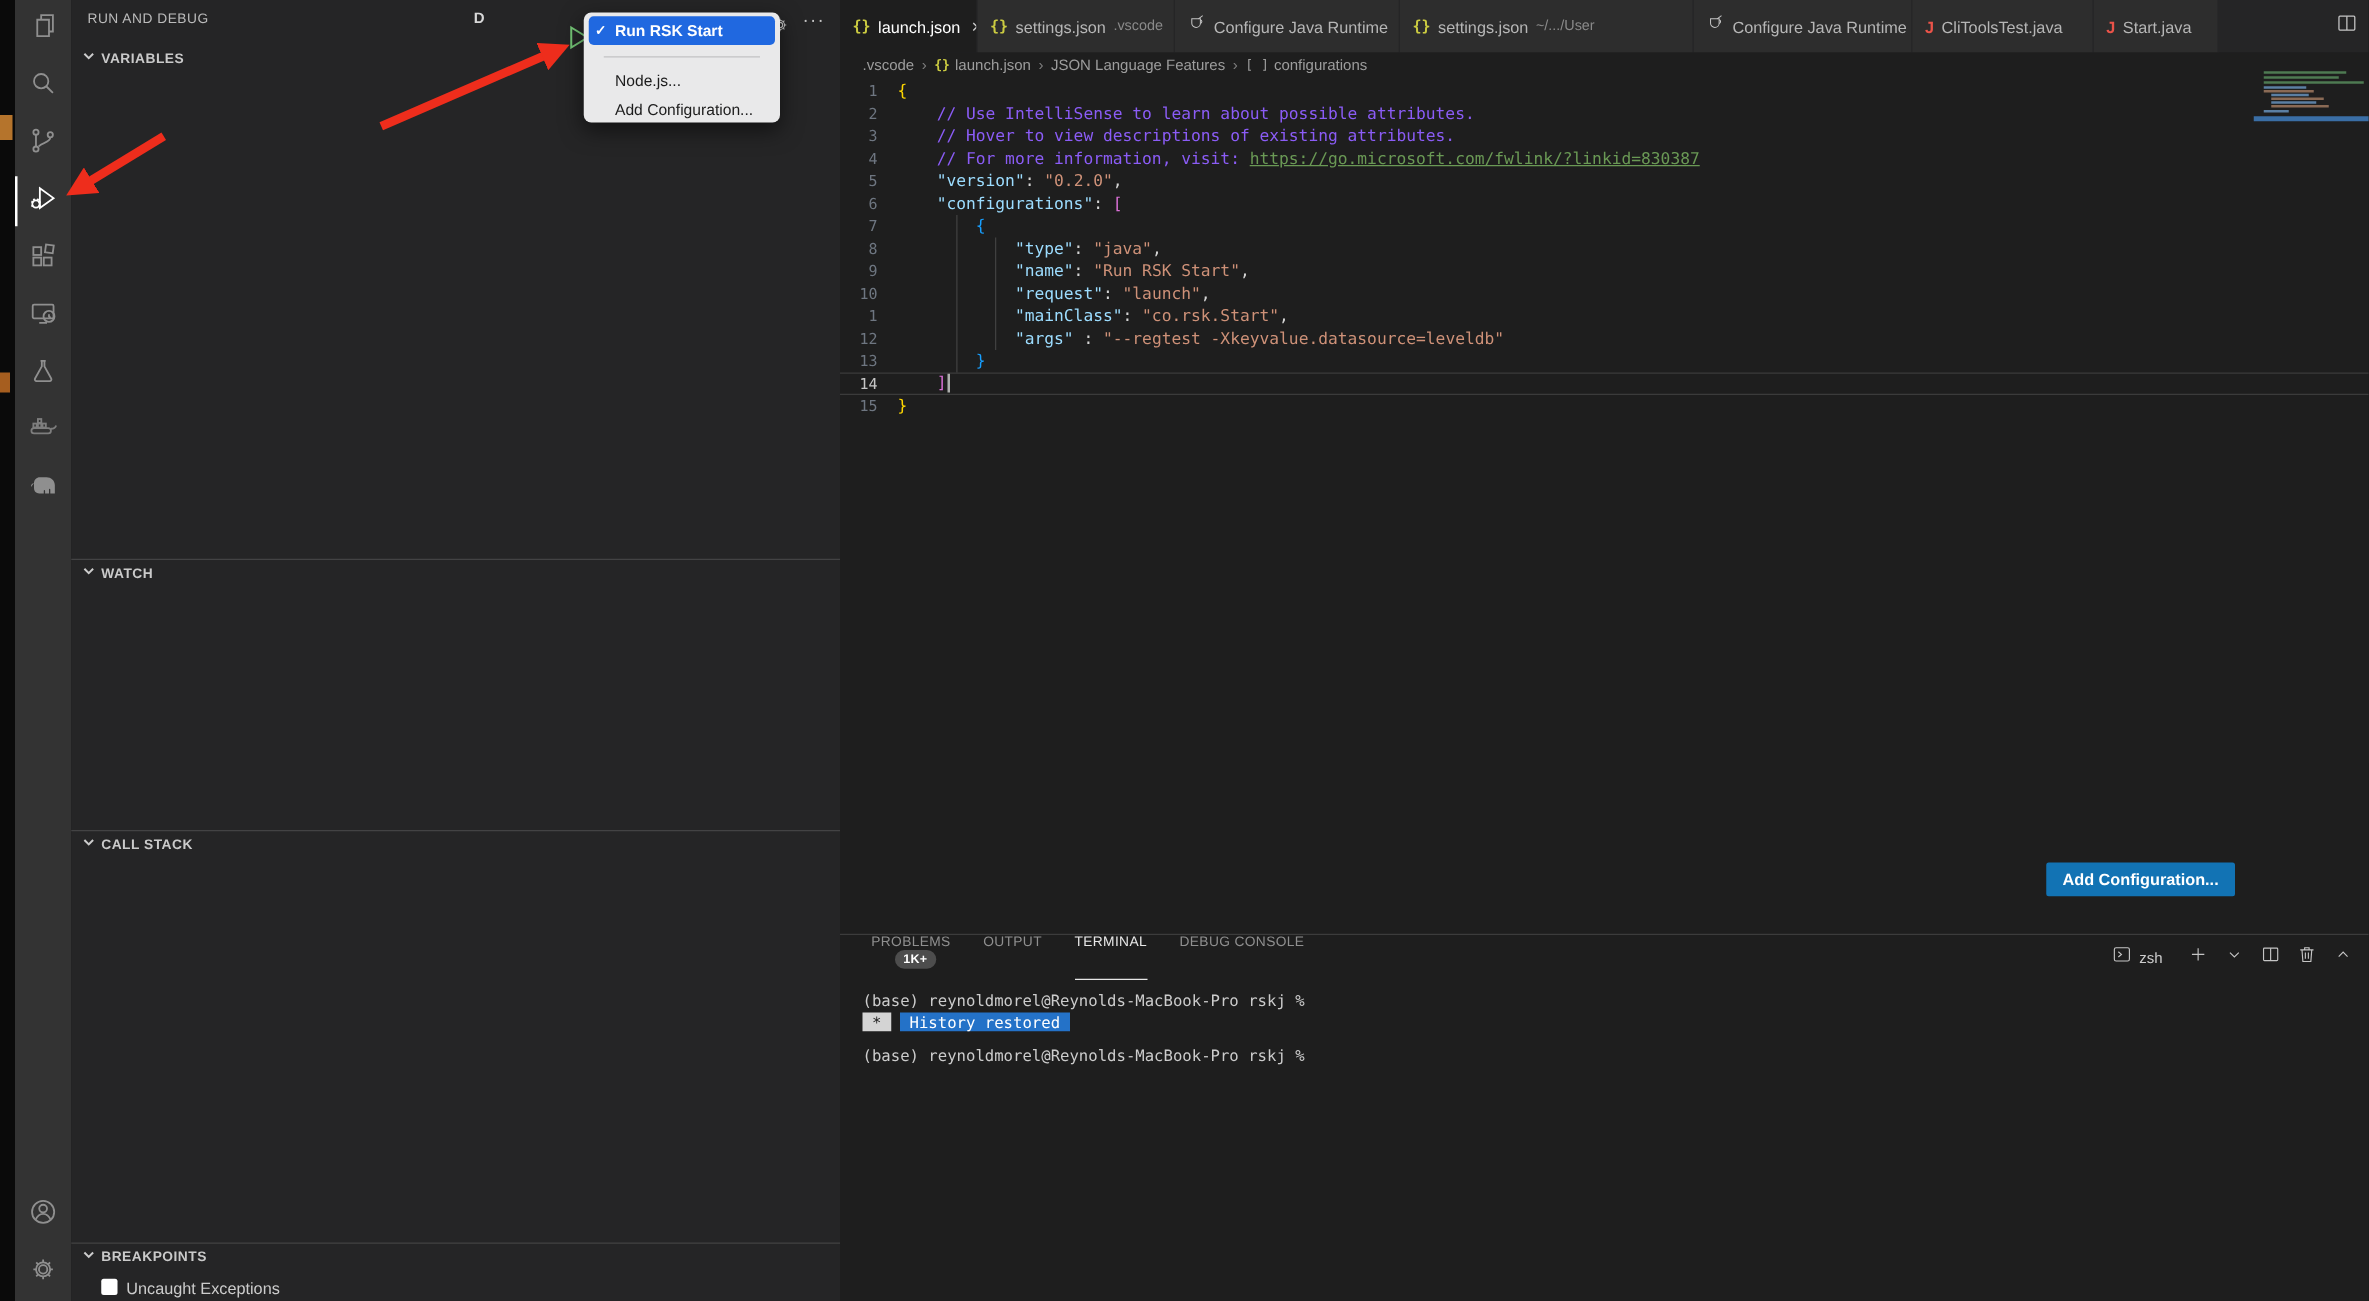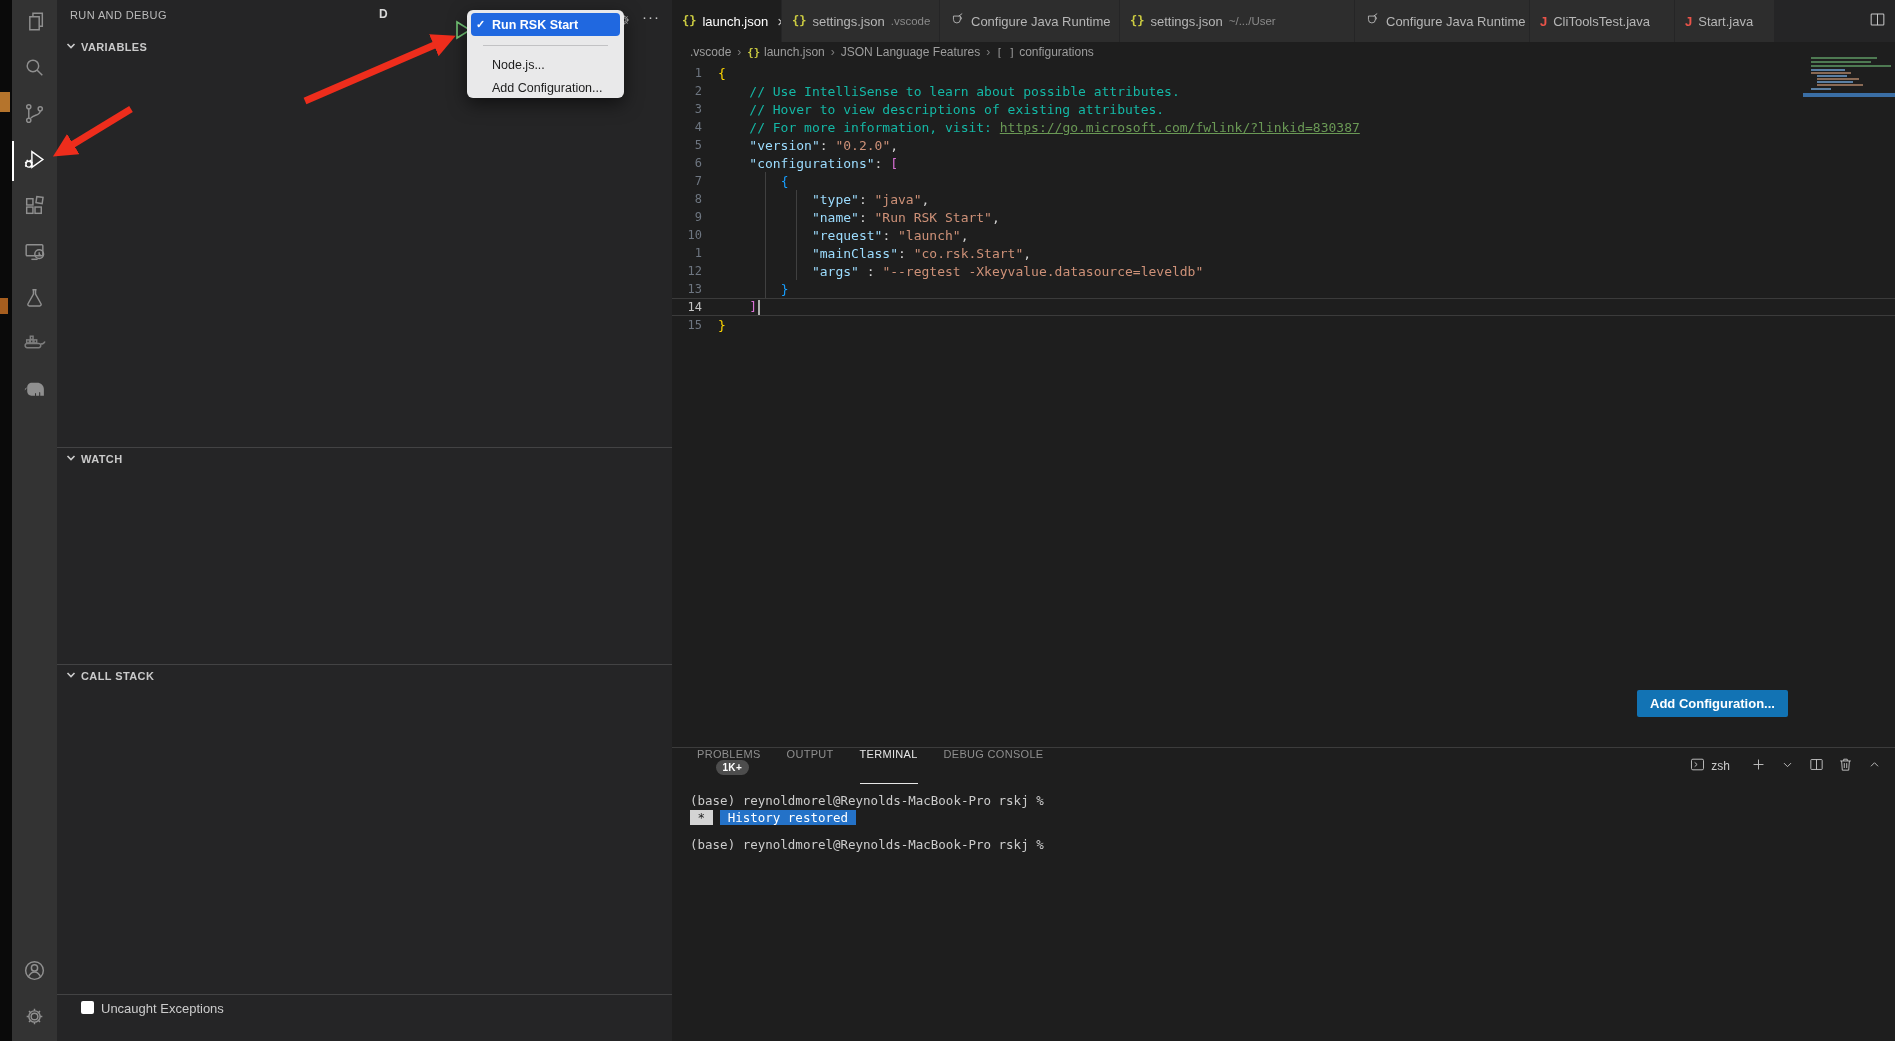--- a/index.html
+++ b/index.html
@@ -68,21 +68,21 @@
 
   .code-area { position:absolute; left:0; top:62px; width:1223px; height:628px; padding-top:2px; }
   .code-line { display:flex; height:18px; align-items:center; cursor:text; }
   .code-line .ln { width:46px; text-align:right; padding-right:16px; font-family:"DejaVu Sans Mono",monospace;
     font-size:12px; color:#6e7681; flex:none; cursor:pointer; }
   .code-line .lc { font-family:"DejaVu Sans Mono",monospace; font-size:13px; white-space:pre; }
   .code-line.current { border-top:1px solid rgba(255,255,255,.13); border-bottom:1px solid rgba(255,255,255,.13); }
   .code-line.current .ln { color:#c6c6c6; }
   .cursor { display:inline-block; width:1.5px; height:15px; background:#aeafad; vertical-align:middle; margin-left:1px; }
   .tok-b1{color:#ffd700} .tok-b2{color:#da70d6} .tok-b3{color:#179fff}
-  .tok-comment{color:#14b8a6} .tok-link{color:#6a9955; text-decoration:underline; cursor:pointer;}
+  .tok-comment{color:#8b5cf6} .tok-link{color:#6a9955; text-decoration:underline; cursor:pointer;}
   .tok-key{color:#9cdcfe} .tok-str{color:#ce9178} .tok-plain{color:#d4d4d4}
   .guide { position:absolute; width:1px; background:#404040; }
 
   .minimap { position:absolute; right:0; top:55px; width:92px; height:48px; cursor:pointer; }
   .mm { position:absolute; height:2px; }
 
   .add-config-btn { position:absolute; left:965px; top:690px; height:27px; padding:0 13px;
     background:#1273b4; color:#ffffff; font-size:13px; font-weight:bold; border:none; border-radius:2px; cursor:pointer; }
 
   
@@ -243,20 +243,26 @@
         </div>
         <div class="section bordered" style="top: 664px;">
           <div class="sec-head">
             <span><svg viewBox="0 0 12 12" style="width:12px;height:12px;stroke:#cccccc;fill:none;stroke-width:1.6;margin-right:4px;">
                 <path d="M2.5 4 L6 7.5 L9.5 4"></path>
               </svg></span>
             <span class="sec-label">CALL STACK</span>
           </div>
         </div>
         <div class="section bordered" style="top: 994px;">
+          <div class="sec-head">
+            <span><svg viewBox="0 0 12 12" style="width:12px;height:12px;stroke:#cccccc;fill:none;stroke-width:1.6;margin-right:4px;">
+                <path d="M2.5 4 L6 7.5 L9.5 4"></path>
+              </svg></span>
+            <span class="sec-label">BREAKPOINTS</span>
+          </div>
           <div class="bp-row">
             <span class="bp-box"></span>
             <span class="bp-label">Uncaught Exceptions</span>
           </div>
         </div>
       </div>
   </aside>
 
   <main class="editor">
     <div class="tabbar">

